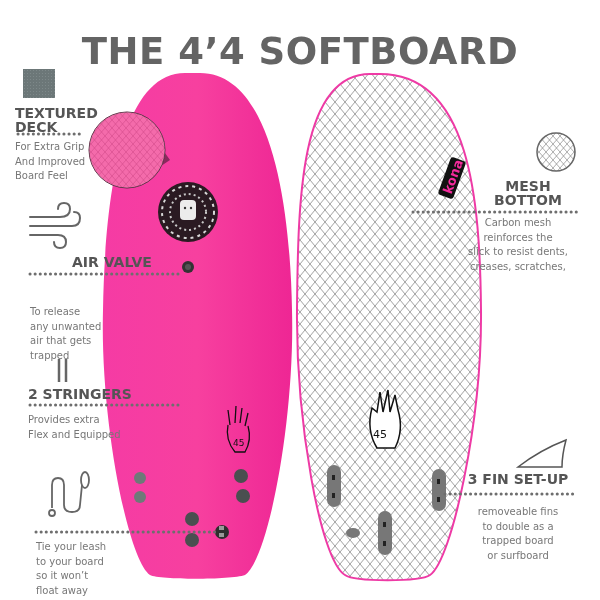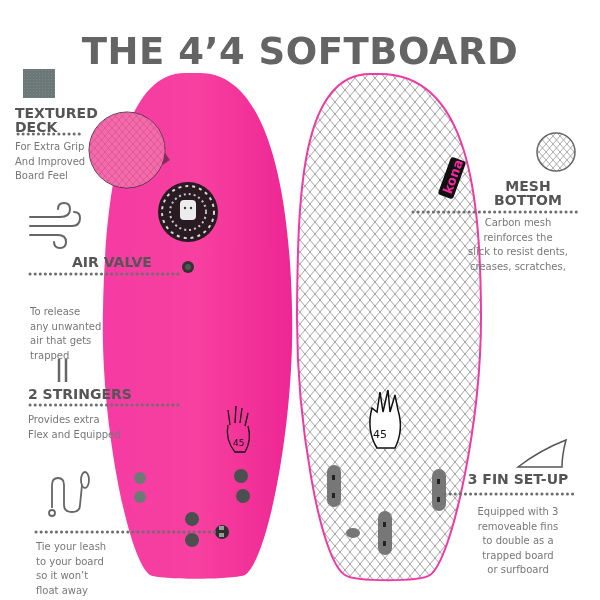--- a/index.html
+++ b/index.html
@@ -174,18 +174,17 @@
 </div>
 <div class="desc right" style="right:22px; top:216px; width:120px;">
   <div>Carbon mesh</div>
   <div>reinforces the</div>
   <div>slick to resist dents,</div>
   <div>creases, scratches,</div>
 </div>
 
 <div class="label right" style="right:22px; top:472px; width:120px;">3 FIN SET-UP</div>
 <div class="desc right" style="right:22px; top:505px; width:120px;">
-  <div>Equipped with 3</div>
   <div>removeable fins</div>
   <div>to double as a</div>
   <div>trapped board</div>
   <div>or surfboard</div>
 </div>
 
 </body></html>

